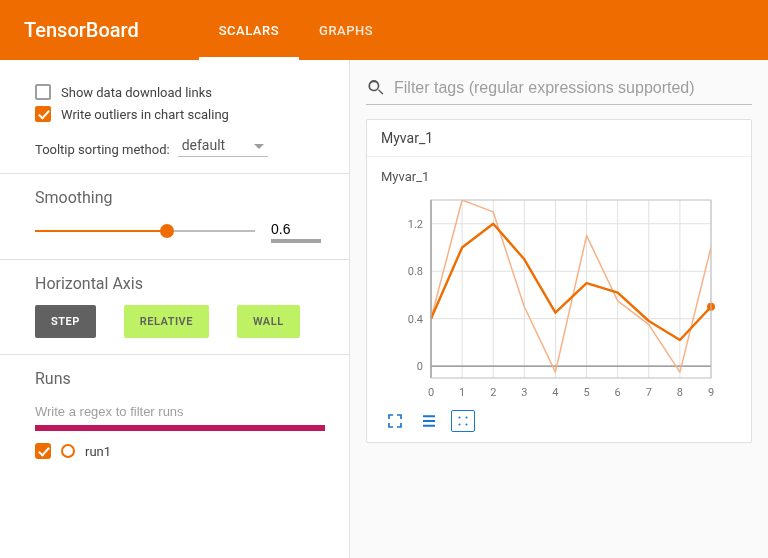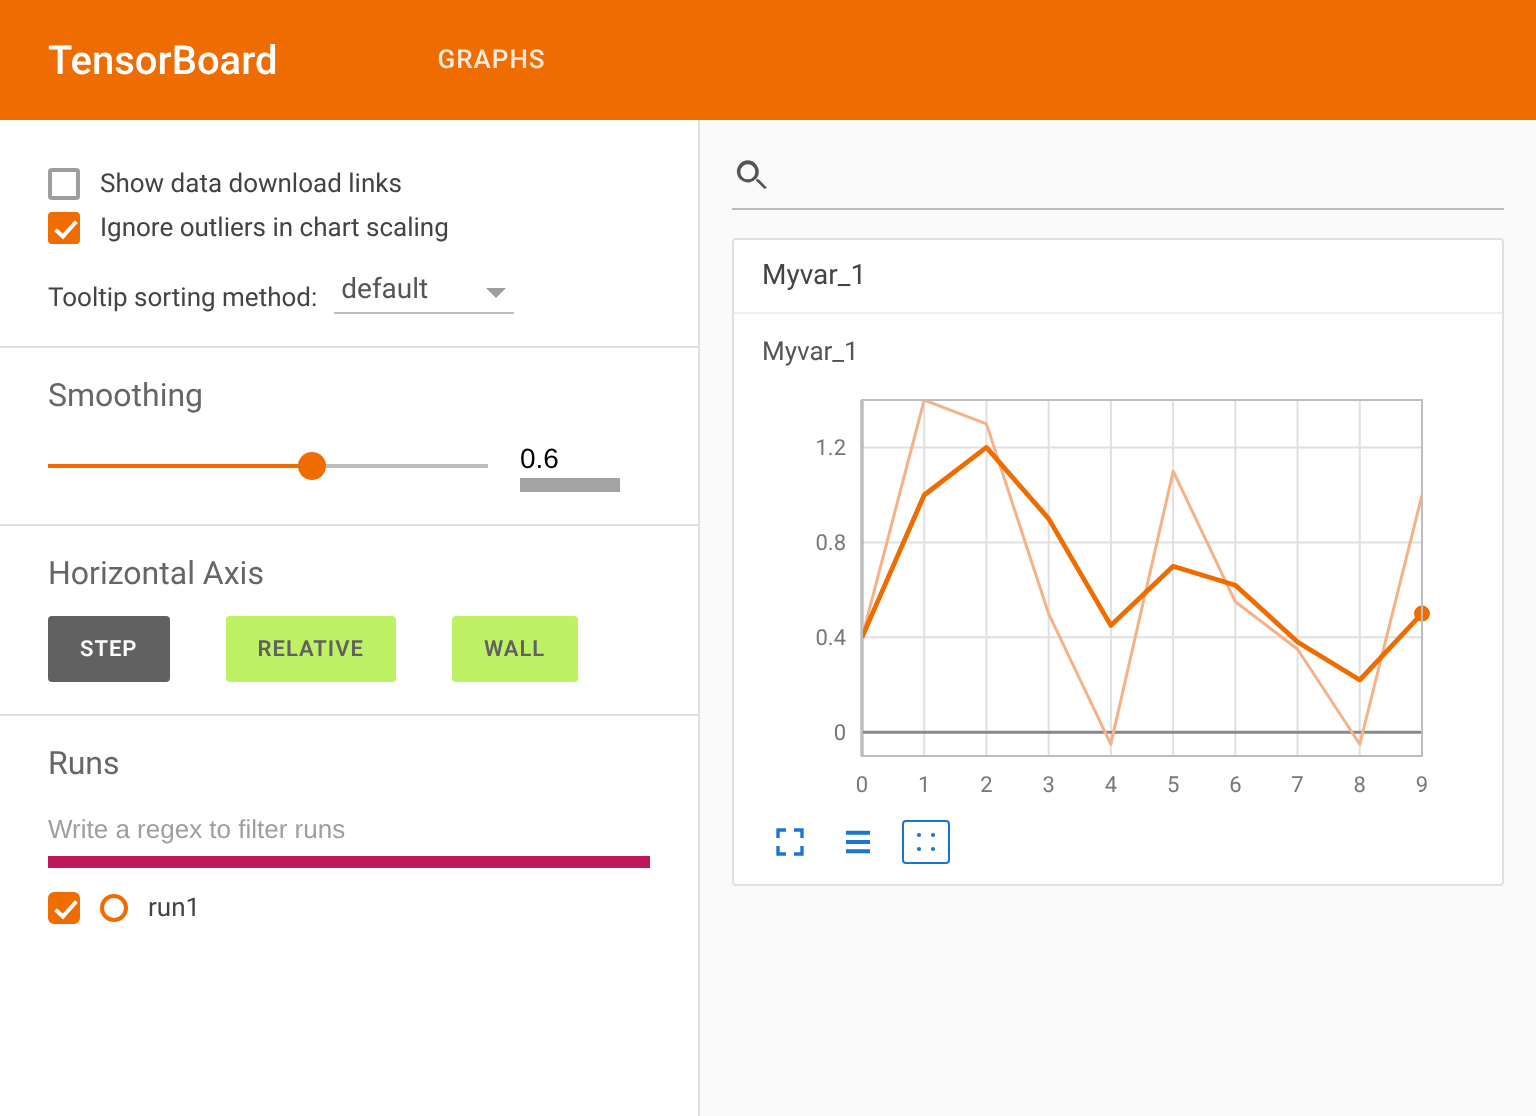--- a/index.html
+++ b/index.html
@@ -5,36 +5,36 @@
   * { box-sizing: border-box; margin: 0; padding: 0; }
   body { font-family: Roboto, "Helvetica Neue", Arial, sans-serif; font-size: 13px; color: #333; background: #fff; width: 768px; height: 558px; overflow: hidden; }
   .header { background: #ef6c00; height: 60px; display: flex; align-items: center; padding: 0 24px; color: #fff; }
   .logo { font-size: 20px; font-weight: 500; margin-right: 60px; }
   .tabs { display: flex; height: 100%; }
   .tab { display: flex; align-items: center; padding: 0 20px; font-size: 13px; font-weight: 500; letter-spacing: 0.5px; cursor: pointer; position: relative; color: rgba(255,255,255,0.85); }
   .tab.active { color: #fff; }
   .tab.active::after { content: ""; position: absolute; left: 0; right: 0; bottom: 0; height: 3px; background: #fff; }
   .main { display: flex; height: calc(100% - 60px); }
   .sidebar { width: 350px; border-right: 1px solid #e0e0e0; padding: 18px 0 0 0; font-size: 13px; color: #424242; overflow-y: auto; }
-  .section { padding: 0 24px 14px 24px; }
+  .section { padding: 0 24px 14px 35px; }
   .divider { border-top: 1px solid #e0e0e0; margin-top: 2px; padding-top: 14px; }
   .check-row { display: flex; align-items: center; margin: 6px 0; cursor: pointer; }
   .chk { width: 16px; height: 16px; border: 2px solid #9e9e9e; border-radius: 2px; margin-right: 10px; position: relative; flex: none; }
   .chk.checked { background: #ef6c00; border-color: #ef6c00; }
   .chk.checked::after { content: ""; position: absolute; left: 4px; top: 0px; width: 4px; height: 9px; border: solid #fff; border-width: 0 2px 2px 0; transform: rotate(42deg); }
   .tooltip-row { display: flex; align-items: flex-end; margin-top: 12px; font-size: 13px; color: #444; }
   .select { margin-left: 8px; border-bottom: 1px solid #bdbdbd; padding: 3px 22px 3px 4px; font-size: 14px; color: #555; position: relative; min-width: 90px; cursor: pointer; }
   .select::after { content: ""; position: absolute; right: 4px; top: 10px; width: 0; height: 0; border-left: 5px solid transparent; border-right: 5px solid transparent; border-top: 5px solid #9e9e9e; }
   .sec-title { font-size: 16px; color: #666; margin-bottom: 12px; }
   .slider-row { display: flex; align-items: center; gap: 16px; }
   .slider { position: relative; height: 20px; flex: none; width: 220px; }
   .track { position: absolute; top: 50%; transform: translateY(-50%); height: 2px; width: 100%; background: #bdbdbd; }
   .track-fill { position: absolute; top: 50%; transform: translateY(-50%); height: 2px; background: #ef6c00; }
   .knob { position: absolute; top: 50%; transform: translate(-50%,-50%); width: 14px; height: 14px; border-radius: 50%; background: #ef6c00; }
-  .slider-val { border: none; border-bottom: 7px solid #a3a3a3; width: 50px; font-size: 14px; padding: 2px 0; outline: none; }
+  .slider-val { border: none; border-bottom: 4px solid #a3a3a3; width: 50px; font-size: 14px; padding: 2px 0; outline: none; }
   .btn-group { display: flex; gap: 28px; }
   .hbtn { padding: 10px 16px; font-size: 11px; font-weight: 600; letter-spacing: 0.5px; background: #bef264; color: #616161; border-radius: 2px; cursor: pointer; }
   .hbtn.active { background: #616161; color: #fff; }
   .runs-input { border: none; border-bottom: 6px solid #be185d; width: 100%; padding: 4px 0 6px 0; font-size: 13px; color: #888; outline: none; }
   .run-row { display: flex; align-items: center; margin-top: 12px; }
   .radio { width: 14px; height: 14px; border-radius: 50%; border: 2px solid #ef6c00; margin-right: 10px; }
   
   .content { flex: 1; padding: 14px 16px 0 16px; background: #fafafa; overflow-y: auto; }
   .search-row { display: flex; align-items: center; border-bottom: 1px solid #bdbdbd; padding: 4px 0 6px 0; margin-bottom: 14px; }
   .search-row svg { width: 20px; height: 20px; margin-right: 8px; color: #555; }
@@ -48,36 +48,37 @@
   .tbtn { width: 24px; height: 22px; display: flex; align-items: center; justify-content: center; cursor: pointer; color: #1976d2; }
   .tbtn.boxed { border: 1px solid #1976d2; border-radius: 2px; }
   ::placeholder { color: #9e9e9e; }
 </style>
 </head>
 <body>
 
 <div class="header">
   <div class="logo">TensorBoard</div>
   <div class="tabs">
+    <div class="tab active">SCALARS</div>
     <div class="tab">GRAPHS</div>
   </div>
 </div>
 
 <div class="main">
 
   <div class="sidebar">
 
     <div class="section">
       <div class="check-row">
         <span class="chk"></span>
         <span>Show data download links</span>
       </div>
       <div class="check-row">
         <span class="chk checked"></span>
-        <span>Ignore outliers in chart scaling</span>
+        <span>Write outliers in chart scaling</span>
       </div>
       <div class="tooltip-row">
         <span>Tooltip sorting method:</span>
         <div class="select">
           <span>default</span>
         </div>
       </div>
     </div>
 
     <div class="section divider">
@@ -110,20 +111,21 @@
         <span>run1</span>
       </div>
     </div>
   </div>
 
   <div class="content">
     <div class="search-row">
       <svg viewBox="0 0 24 24">
           <path fill="currentColor" d="M15.5 14h-.79l-.28-.27a6.471 6.471 0 001.57-5.34C15.46 5.01 12.7 2.5 9.5 2.5S3.54 5.01 3.01 8.39a6.5 6.5 0 0011.22 5.34l.27.28v.79l5 4.99L20.99 19l-4.99-5zM9.5 14A4.5 4.5 0 119.5 5a4.5 4.5 0 010 9z"></path>
         </svg>
+      <input class="search-input" placeholder="Filter tags (regular expressions supported)" style="">
     </div>
 
     <div class="card">
       <div class="card-header">Myvar_1</div>
       <div class="chart-block">
         <div class="chart-title">Myvar_1</div>
         <svg id="chart" class="chart-svg" width="340" height="210">
             <line x1="50" x2="50" y1="186" y2="8" stroke="#e0e0e0" stroke-width="1"></line>
             <text x="50" y="204" text-anchor="middle" font-size="11" fill="#777">0</text>
             <line x1="81.11111111111111" x2="81.11111111111111" y1="186" y2="8" stroke="#e0e0e0" stroke-width="1"></line>

